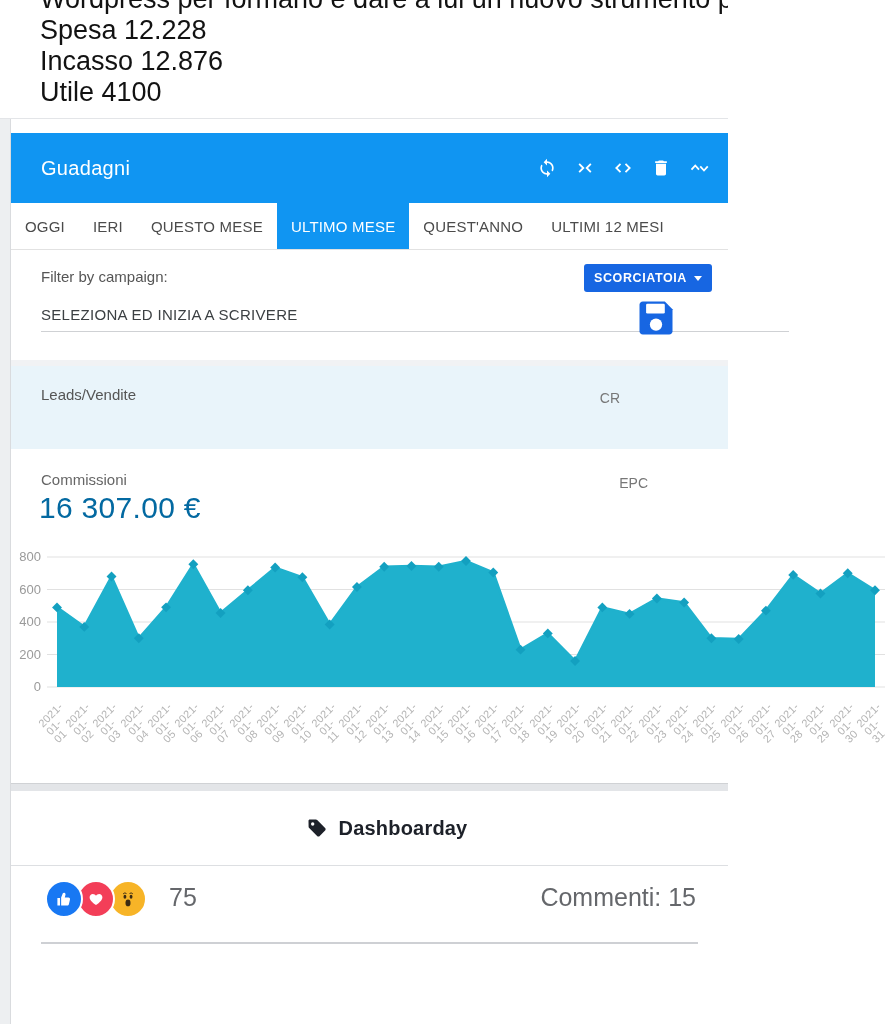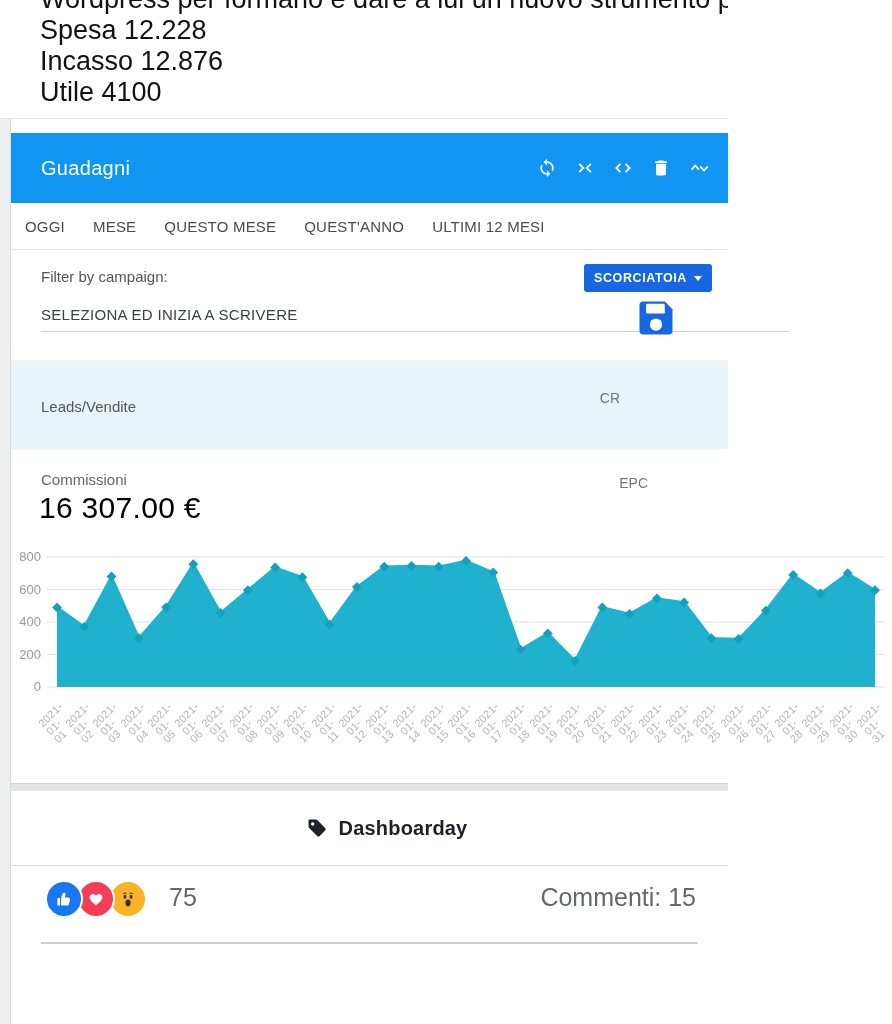--- a/index.html
+++ b/index.html
@@ -42,28 +42,28 @@
        display:flex;align-items:center;gap:7px;cursor:pointer;font-family:inherit;}
   .caret-down{width:0;height:0;border-left:4.5px solid transparent;border-right:4.5px solid transparent;
        border-top:5px solid #fff;display:inline-block;}
   .save-icon{position:absolute;right:50px;top:46px;width:44px;height:44px;cursor:pointer;}
 
   
   .row-click{position:relative;height:77px;background:#fff;}
   .row-click .lbl{position:absolute;left:30px;top:16px;font-size:15px;color:#666;}
   .row-click .mark{position:absolute;left:34px;top:38px;font-size:14px;color:#888;}
   .row-leads{position:relative;height:83px;background:#e9f4fa;}
-  .row-leads .lbl{position:absolute;left:30px;top:20px;font-size:15px;color:#555;margin-top:12px;}
+  .row-leads .lbl{position:absolute;left:30px;top:20px;font-size:15px;color:#555;}
   .row-leads .cr{position:absolute;right:108px;top:24px;font-size:14px;color:#777;}
 
   
   .comm{position:relative;height:334px;background:#fff;}
   .comm-lbl{position:absolute;left:30px;top:22px;font-size:15px;color:#666;}
   .comm-epc{position:absolute;right:80px;top:26px;font-size:14px;color:#777;}
-  .comm-val{position:absolute;left:28px;top:42px;font-size:30px;color:#000000;letter-spacing:.3px;}
+  .comm-val{position:absolute;left:28px;top:42px;font-size:30px;color:#0369a1;letter-spacing:.3px;}
   .chart-block{position:absolute;left:0;top:100px;width:882px;height:232px;}
   .y-axis{position:absolute;left:0;top:0;width:32px;height:148px;}
   .ytick{position:absolute;right:2px;font-size:13px;color:#9a9a9a;text-align:right;}
   .chart-svg{position:absolute;left:36px;top:0;}
   .x-axis{position:absolute;left:36px;top:150px;right:0;height:82px;}
   .xtick{position:absolute;top:2px;width:50px;height:14px;}
   .xtick span{position:absolute;right:0;top:0;display:inline-block;white-space:pre;
        transform:rotate(-45deg);transform-origin:100% 0;font-size:11px;line-height:11px;
        color:#b4b4b4;letter-spacing:.2px;}
 
@@ -133,22 +133,23 @@
             <svg viewBox="0 0 24 24" fill="none" stroke="#fff" stroke-width="2.2">
                 <path d="M3 14l4.5-5L12 14"></path>
                 <path d="M13.5 10l4.5 5 4.5-5"></path>
               </svg>
           </span>
         </span>
       </div>
 
       <div class="tabs">
         <span class="tab">OGGI</span>
-        <span class="tab">MESE</span>
+        <span class="tab">IERI</span>
         <span class="tab">QUESTO MESE</span>
+        <span class="tab active">ULTIMO MESE</span>
         <span class="tab">QUEST'ANNO</span>
         <span class="tab">ULTIMI 12 MESI</span>
       </div>
 
       <div class="filter">
         <span class="filter-label">Filter by campaign:</span>
         <input class="filter-input" type="text" value="SELEZIONA ED INIZIA A SCRIVERE" style="">
         <button class="shortcut-btn">
           <span>SCORCIATOIA</span>
           <span class="caret-down"></span>

